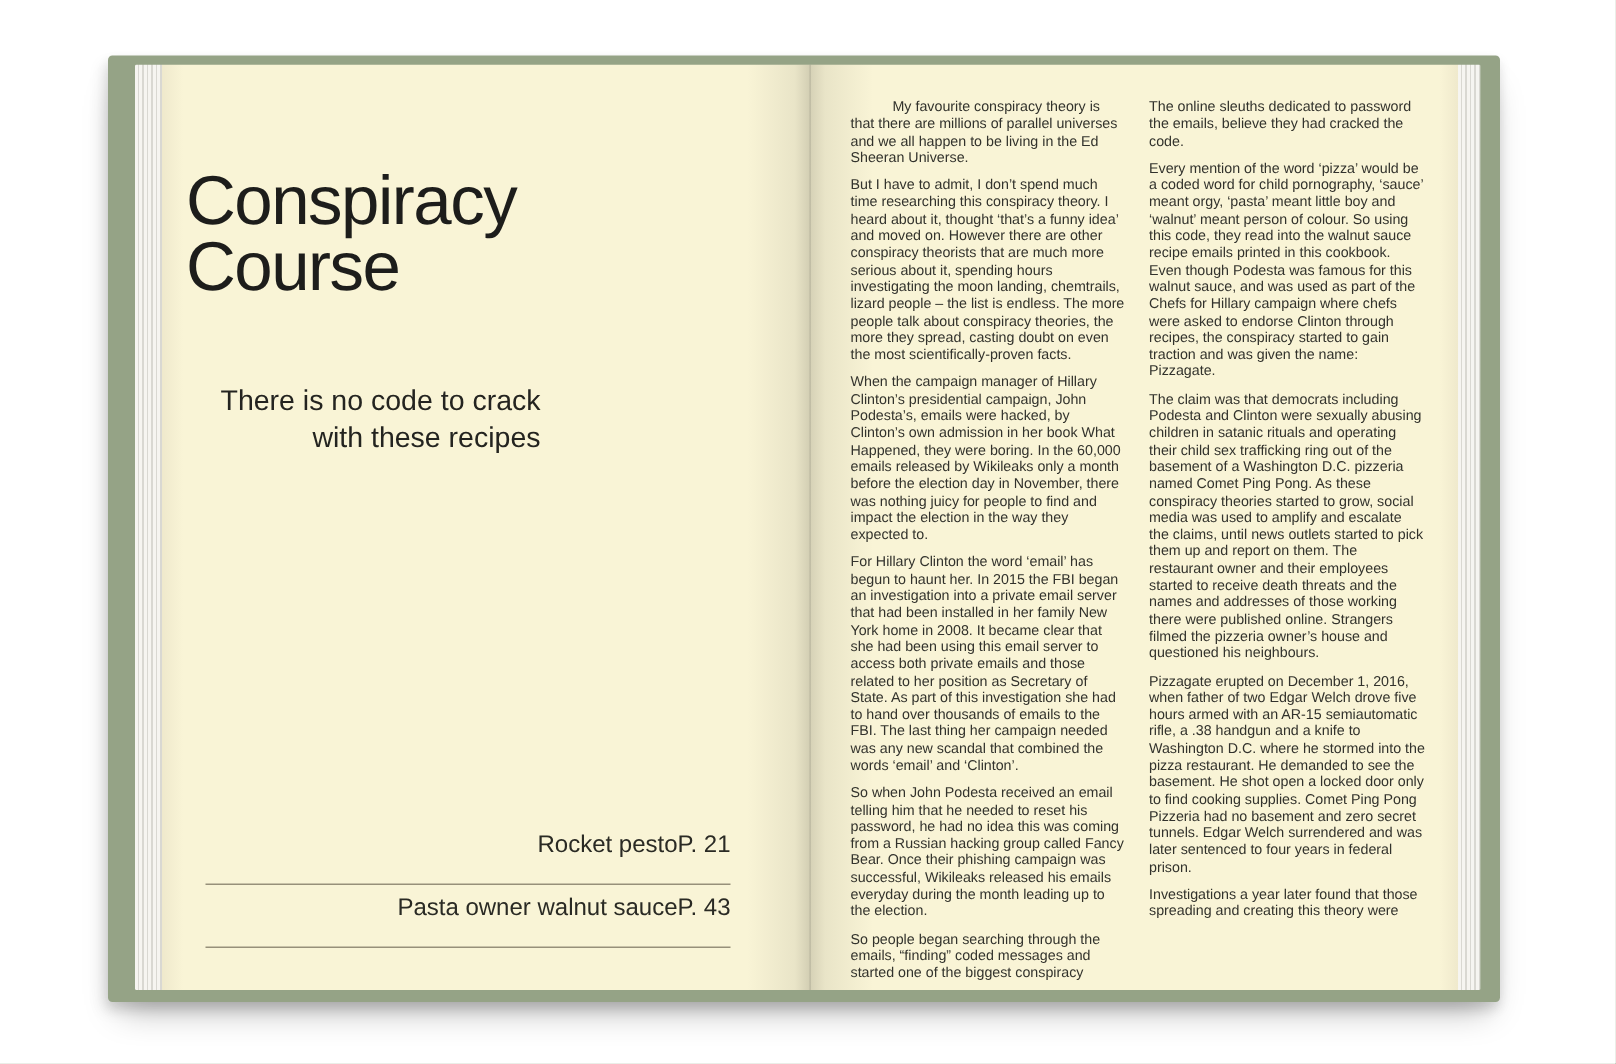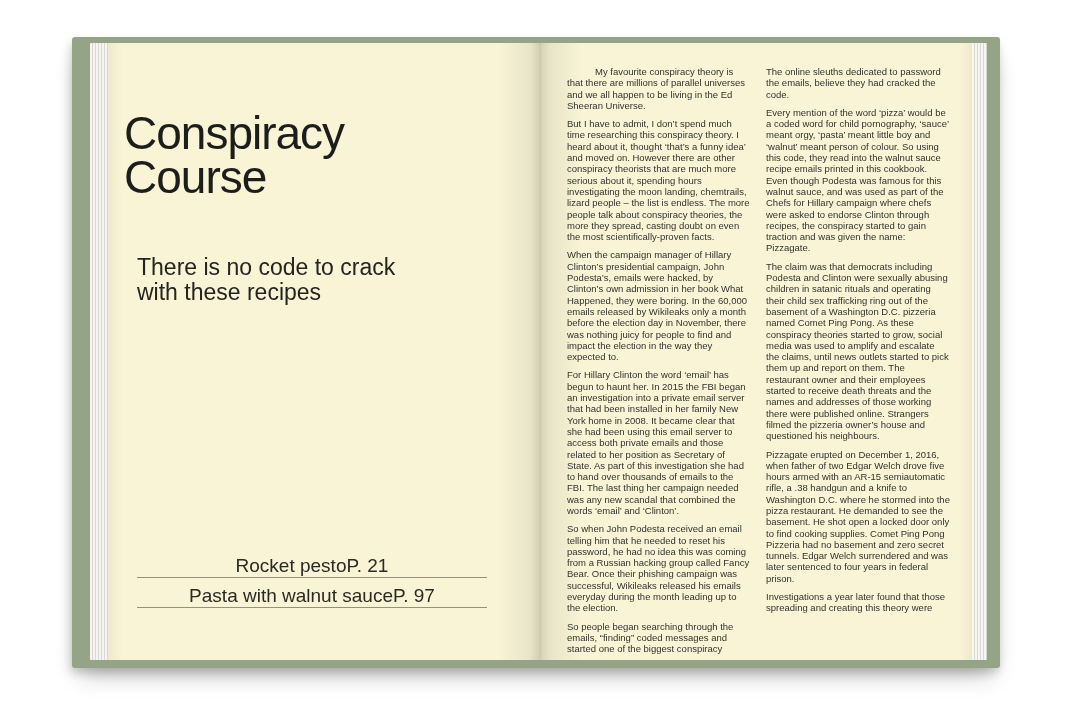--- a/index.html
+++ b/index.html
@@ -65,38 +65,39 @@
     left: 16px; top: 36px;
     font-size: 46px;
     line-height: 44px;
     letter-spacing: -1px;
     color: #1d1d1b;
     white-space: pre-line;
     margin-top: 32px;
   }
   .subtitle {
     position: absolute;
-    left: 29px; top: 212px;
-    font-size: 23px;
+    left: 39px; top: 212px;
+    font-size: 19px;
     line-height: 25px;
     color: #242420;
     white-space: pre-line;
+    text-align: right;
   }
   .toc {
     position: absolute;
     left: 29px; top: 512px;
     width: 350px;
   }
   .toc-row {
     display: flex;
-    justify-content: center;
+    justify-content: flex-end;
     align-items: baseline;
-    font-size: 19px;
+    font-size: 16px;
     color: #2a2a24;
-    padding-bottom: 0;
+    padding-bottom: 16px;
     border-bottom: 1px solid #97907a;
     margin-bottom: 7px;
   }
   
   .columns {
     position: absolute;
     left: 27px; top: 23px;
     display: flex;
     gap: 15px;
   }
@@ -123,22 +124,22 @@
         <div class="title">Conspiracy
 Course</div>
         <div class="subtitle">There is no code to crack
 with these recipes</div>
         <div class="toc">
           <div class="toc-row">
             <span>Rocket pesto</span>
             <span>P. 21</span>
           </div>
           <div class="toc-row">
-            <span>Pasta with walnut sauce</span>
-            <span>P. 97</span>
+            <span>Pasta owner walnut sauce</span>
+            <span>P. 43</span>
           </div>
         </div>
       </div>
 
       <div class="page page-right">
         <div class="columns">
           <div class="col">
             <p class="indent-first">My favourite conspiracy theory is that there are millions of parallel universes and we all happen to be living in the Ed Sheeran Universe.</p>
             <p>But I have to admit, I don’t spend much time researching this conspiracy theory. I heard about it, thought ‘that’s a funny idea’ and moved on. However there are other conspiracy theorists that are much more serious about it, spending hours investigating the moon landing, chemtrails, lizard people – the list is endless. The more people talk about conspiracy theories, the more they spread, casting doubt on even the most scientifically-proven facts.</p>
             <p>When the campaign manager of Hillary Clinton’s presidential campaign, John Podesta’s, emails were hacked, by Clinton’s own admission in her book What Happened, they were boring. In the 60,000 emails released by Wikileaks only a month before the election day in November, there was nothing juicy for people to find and impact the election in the way they expected to.</p>

